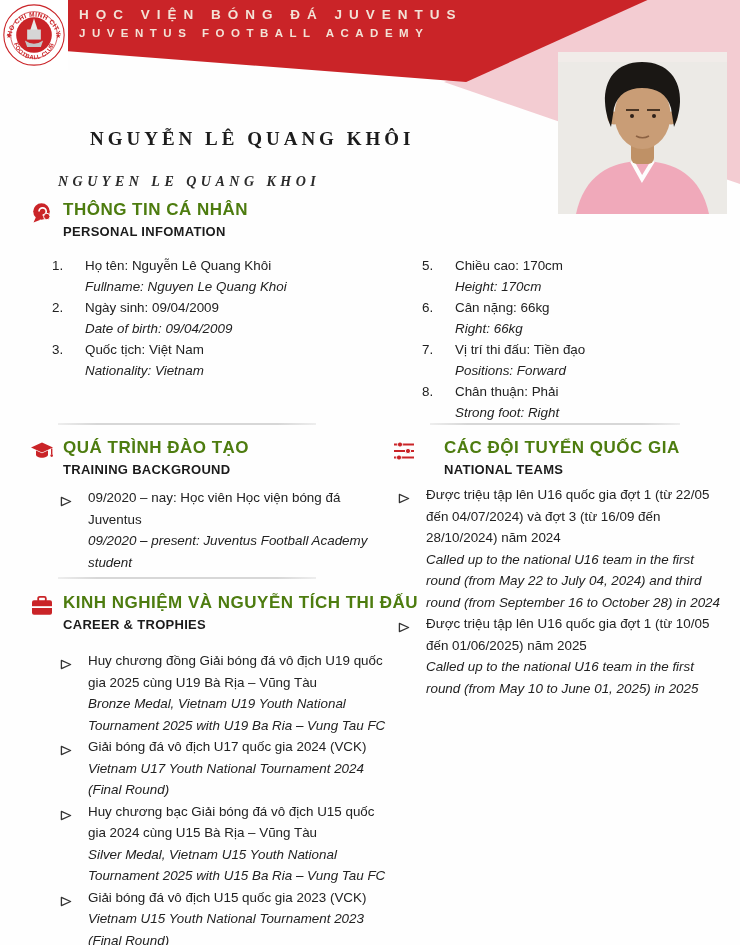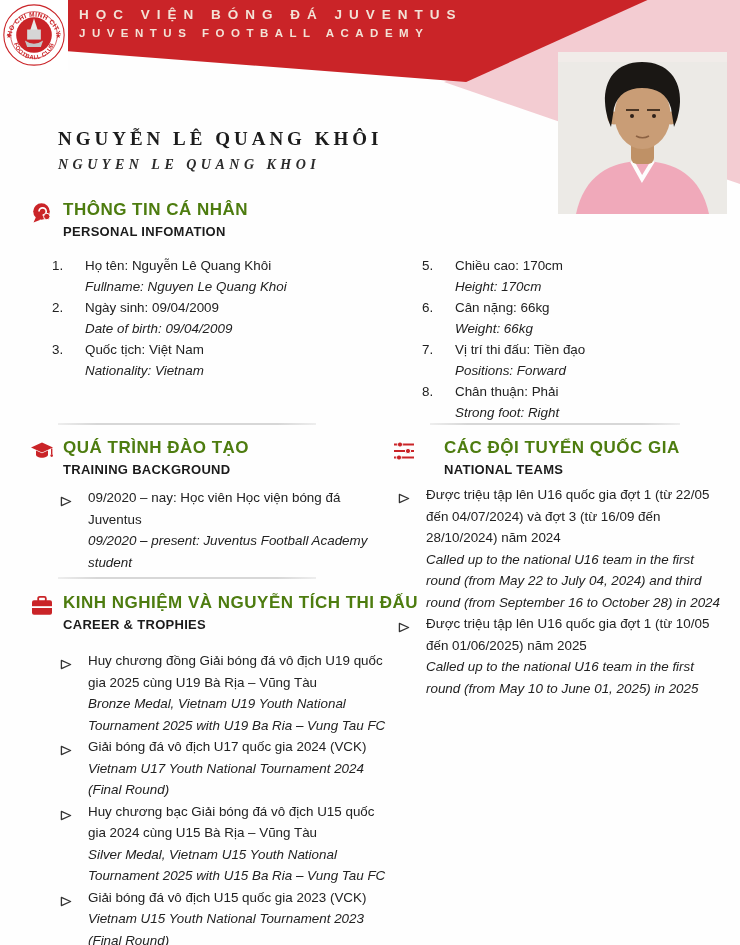--- a/index.html
+++ b/index.html
@@ -15,23 +15,23 @@
     display:flex;align-items:center;justify-content:center;}
   .banner-text{position:absolute;left:79px;top:7px;color:#f3e2d6;white-space:nowrap;}
   .bt1{font-size:13.5px;font-weight:bold;letter-spacing:7px;}
   .bt2{font-size:11.5px;font-weight:bold;letter-spacing:6.5px;margin-top:5px;}
   
   .photo{position:absolute;left:558px;top:52px;width:169px;height:162px;z-index:3;
     background:#eceae6;overflow:hidden;}
   
   .name-block{position:absolute;left:58px;top:128px;z-index:4;}
   .name-vi{font-family:"Liberation Serif",serif;font-weight:bold;font-size:19px;
-    letter-spacing:4px;color:#1c1c1c;white-space:nowrap;}
+    letter-spacing:4px;color:#1c1c1c;white-space:nowrap;margin-left:32px;}
   .name-en{font-family:"Liberation Serif",serif;font-style:italic;font-weight:bold;
-    font-size:14px;letter-spacing:4.5px;margin-top:7px;color:#2b2b2b;white-space:nowrap;}
+    font-size:14px;letter-spacing:4.5px;margin-top:24px;color:#2b2b2b;white-space:nowrap;}
   
   .sec-head{position:absolute;display:flex;gap:9px;}
   .sec-icon{width:24px;height:24px;flex:none;margin-top:1px;}
   .t-vi{font-size:17px;font-weight:bold;letter-spacing:0.5px;color:#4d7c0f;white-space:nowrap;}
   .t-en{font-size:13px;font-weight:bold;margin-top:4px;color:#1b1b1b;letter-spacing:0.3px;}
   .head-personal{left:30px;top:200px;}
   .head-training{left:30px;top:438px;}
   .head-national{left:392px;top:438px;gap:28px;}
   .head-career{left:30px;top:593px;}
   
@@ -155,21 +155,21 @@
       <div class="pnum">5.</div>
       <div class="pbody">
         <div class="p-vi">Chiều cao: 170cm</div>
         <div class="p-en">Height: 170cm</div>
       </div>
     </div>
     <div class="pitem">
       <div class="pnum">6.</div>
       <div class="pbody">
         <div class="p-vi">Cân nặng: 66kg</div>
-        <div class="p-en">Weight: 66kg</div>
+        <div class="p-en">Right: 66kg</div>
       </div>
     </div>
     <div class="pitem">
       <div class="pnum">7.</div>
       <div class="pbody">
         <div class="p-vi">Vị trí thi đấu: Tiền đạo</div>
         <div class="p-en">Positions: Forward</div>
       </div>
     </div>
     <div class="pitem">

